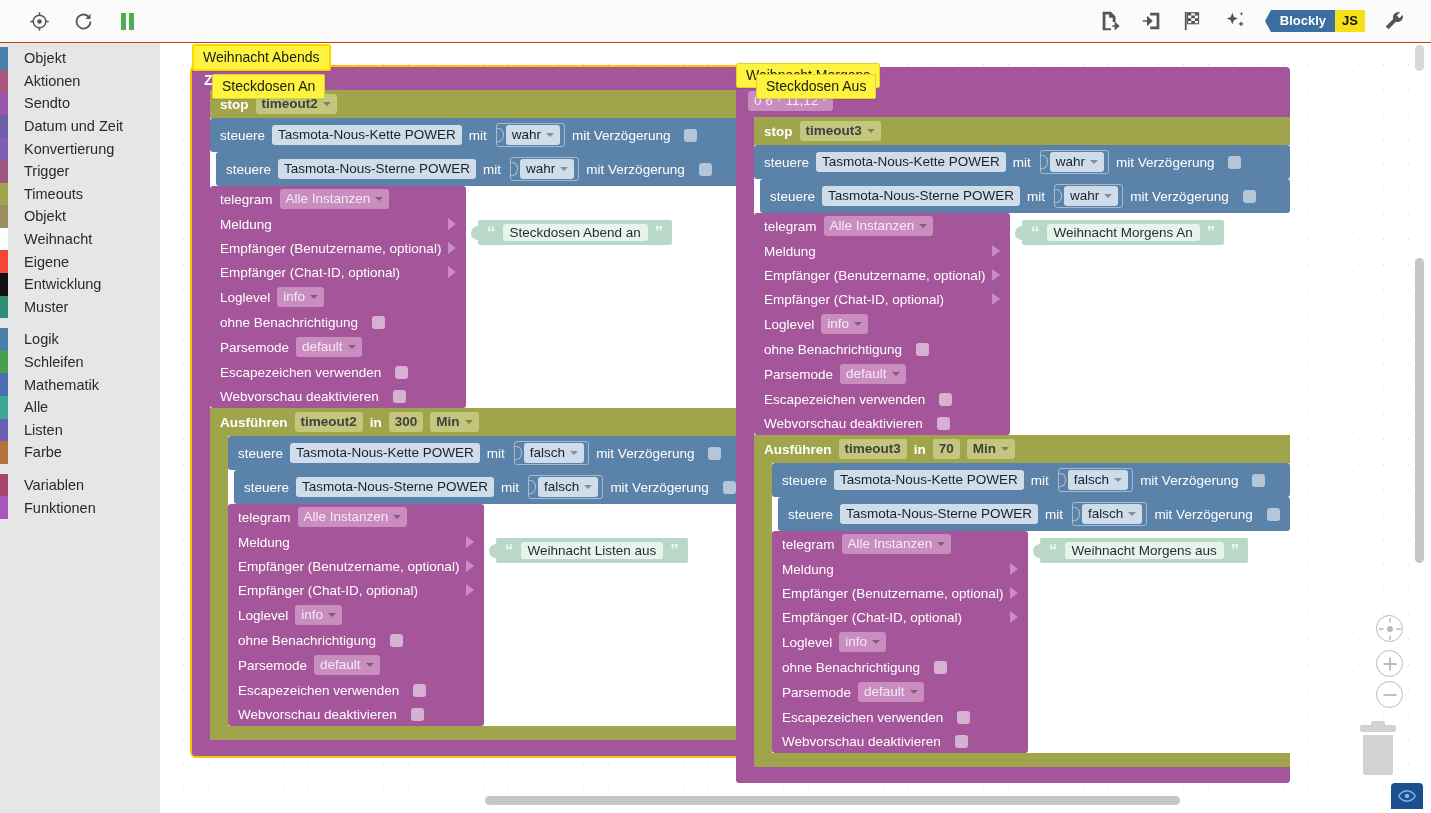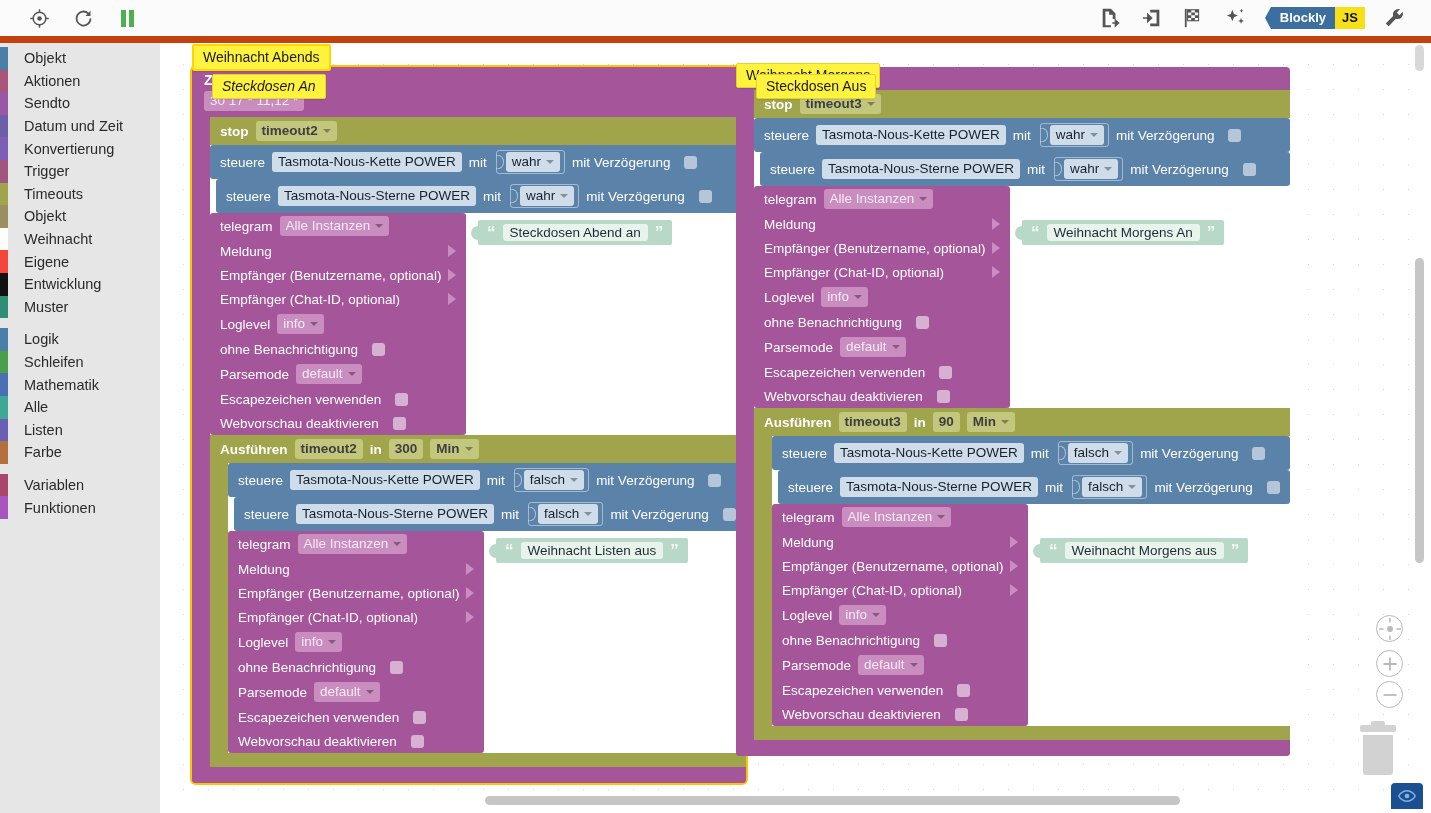--- a/index.html
+++ b/index.html
@@ -9,21 +9,21 @@
     overflow: hidden;
     font-family: "Liberation Sans", sans-serif;
     background: #ffffff;
   }
 
   #app { position: relative; width: 1431px; height: 813px; background:#fff; }
 
   
   .toolbar {
     position: absolute; left:0; top:0; width:1431px; height:43px;
-    background:#fbfbfb; border-bottom:7px solid #c2410c;
+    background:#fbfbfb; border-bottom:1px solid #c2410c;
     display:flex; align-items:center;
   }
   .tb-left { display:flex; align-items:center; gap:18px; padding-left:26px; }
   .tb-right { margin-left:auto; display:flex; align-items:center; gap:16px; padding-right:24px; }
   .tb-btn { width:26px; height:26px; display:flex; align-items:center; justify-content:center; cursor:pointer; }
   .tb-btn svg { display:block; }
   .pause-ic { display:flex; gap:3px; }
   .pause-ic i { display:block; width:5px; height:17px; background:#4caf50; }
 
   .blockly-js {
@@ -298,234 +298,29 @@
       <div class="cat">
         <span class="sw" style="background: rgb(168, 85, 192);"></span>
         <span>Funktionen</span>
       </div>
     </div>
 
   <div class="workspace">
     <div class="grid"></div>
     <div id="blocks-layer">
         <div class="bk" style="left: 32px; top: 24px; background: rgb(165, 85, 154); border-radius: 4px; padding-bottom: 0px; box-shadow: rgb(255, 196, 0) 0px 0px 0px 2px;">
-          <div class="row" style="padding: 5px 12px 2px; color: rgb(255, 255, 255); font-size: 14px; font-weight: bold;">
-            <span>Zeitplan</span>
-          </div>
-          <div class="row" style="padding: 1px 12px 6px;">
-            <span class="fld fld-mag">
-              <span>30 17 * 11,12 *</span>
-            </span>
-          </div>
-          <div style="margin-left: 18px; background: rgb(255, 255, 255); border-radius: 3px 0px 0px;">
-            <div style="background: rgb(160, 164, 74);">
-              <div class="row" style="padding: 4px 10px; color: rgb(255, 255, 255); font-weight: bold; gap: 7px;">
-                <span>stop</span>
-                <span class="fld fld-oli">
-                  <span>timeout2</span>
-                  <span class="caret"></span>
-                </span>
-              </div>
-            </div>
-            <div style="background: rgb(91, 130, 168); border-radius: 3px;">
-              <div class="row" style="padding: 5px 10px; gap: 7px; color: rgb(255, 255, 255);">
-                <span>steuere</span>
-                <span class="fld fld-blu">
-                  <span>Tasmota-Nous-Kette POWER</span>
-                </span>
-                <span>mit</span>
-                <span class="socket">
-                  <span class="fld fld-blu">
-                    <span>wahr</span>
-                    <span class="caret"></span>
-                  </span>
-                </span>
-                <span>mit Verzögerung</span>
-                <span class="cbx cbx-blu"></span>
-              </div>
-            </div>
-            <div style="background: rgb(91, 130, 168); border-radius: 3px; margin-left: 6px;">
-              <div class="row" style="padding: 5px 10px; gap: 7px; color: rgb(255, 255, 255);">
-                <span>steuere</span>
-                <span class="fld fld-blu">
-                  <span>Tasmota-Nous-Sterne POWER</span>
-                </span>
-                <span>mit</span>
-                <span class="socket">
-                  <span class="fld fld-blu">
-                    <span>wahr</span>
-                    <span class="caret"></span>
-                  </span>
-                </span>
-                <span>mit Verzögerung</span>
-                <span class="cbx cbx-blu"></span>
-              </div>
-            </div>
-            <div style="background: rgb(165, 85, 154); border-radius: 3px; position: relative; width: 256px;">
-              <div class="row" style="padding: 3px 10px; gap: 7px; color: rgb(255, 255, 255); min-height: 24px;">
-                <span>telegram</span>
-                <span class="fld fld-mag">
-                  <span>Alle Instanzen</span>
-                  <span class="caret"></span>
-                </span>
-              </div>
-              <div class="row" style="padding: 3px 10px; gap: 7px; color: rgb(255, 255, 255); min-height: 24px;">
-                <span>Meldung</span>
-                <span class="plug"></span>
-              </div>
-              <div class="row" style="padding: 3px 10px; gap: 7px; color: rgb(255, 255, 255); min-height: 24px;">
-                <span>Empfänger (Benutzername, optional)</span>
-                <span class="plug"></span>
-              </div>
-              <div class="row" style="padding: 3px 10px; gap: 7px; color: rgb(255, 255, 255); min-height: 24px;">
-                <span>Empfänger (Chat-ID, optional)</span>
-                <span class="plug"></span>
-              </div>
-              <div class="row" style="padding: 3px 10px; gap: 7px; color: rgb(255, 255, 255); min-height: 24px;">
-                <span>Loglevel</span>
-                <span class="fld fld-mag">
-                  <span>info</span>
-                  <span class="caret"></span>
-                </span>
-              </div>
-              <div class="row" style="padding: 3px 10px; gap: 7px; color: rgb(255, 255, 255); min-height: 24px;">
-                <span>ohne Benachrichtigung</span>
-                <span class="cbx"></span>
-              </div>
-              <div class="row" style="padding: 3px 10px; gap: 7px; color: rgb(255, 255, 255); min-height: 24px;">
-                <span>Parsemode</span>
-                <span class="fld fld-mag">
-                  <span>default</span>
-                  <span class="caret"></span>
-                </span>
-              </div>
-              <div class="row" style="padding: 3px 10px; gap: 7px; color: rgb(255, 255, 255); min-height: 24px;">
-                <span>Escapezeichen verwenden</span>
-                <span class="cbx"></span>
-              </div>
-              <div class="row" style="padding: 3px 10px; gap: 7px; color: rgb(255, 255, 255); min-height: 24px;">
-                <span>Webvorschau deaktivieren</span>
-                <span class="cbx"></span>
-              </div>
-            </div>
-            <div style="background: rgb(160, 164, 74);">
-              <div class="row" style="padding: 4px 10px; color: rgb(255, 255, 255); font-weight: bold; gap: 7px;">
-                <span>Ausführen</span>
-                <span class="fld fld-oli">
-                  <span>timeout2</span>
-                </span>
-                <span>in</span>
-                <span class="fld fld-oli">
-                  <span>300</span>
-                </span>
-                <span class="fld fld-oli">
-                  <span>Min</span>
-                  <span class="caret"></span>
-                </span>
-              </div>
-              <div style="margin-left: 18px; background: rgb(255, 255, 255);">
-                <div style="background: rgb(91, 130, 168); border-radius: 3px;">
-                  <div class="row" style="padding: 5px 10px; gap: 7px; color: rgb(255, 255, 255);">
-                    <span>steuere</span>
-                    <span class="fld fld-blu">
-                      <span>Tasmota-Nous-Kette POWER</span>
-                    </span>
-                    <span>mit</span>
-                    <span class="socket">
-                      <span class="fld fld-blu">
-                        <span>falsch</span>
-                        <span class="caret"></span>
-                      </span>
-                    </span>
-                    <span>mit Verzögerung</span>
-                    <span class="cbx cbx-blu"></span>
-                  </div>
-                </div>
-                <div style="background: rgb(91, 130, 168); border-radius: 3px; margin-left: 6px;">
-                  <div class="row" style="padding: 5px 10px; gap: 7px; color: rgb(255, 255, 255);">
-                    <span>steuere</span>
-                    <span class="fld fld-blu">
-                      <span>Tasmota-Nous-Sterne POWER</span>
-                    </span>
-                    <span>mit</span>
-                    <span class="socket">
-                      <span class="fld fld-blu">
-                        <span>falsch</span>
-                        <span class="caret"></span>
-                      </span>
-                    </span>
-                    <span>mit Verzögerung</span>
-                    <span class="cbx cbx-blu"></span>
-                  </div>
-                </div>
-                <div style="background: rgb(165, 85, 154); border-radius: 3px; position: relative; width: 256px;">
-                  <div class="row" style="padding: 3px 10px; gap: 7px; color: rgb(255, 255, 255); min-height: 24px;">
-                    <span>telegram</span>
-                    <span class="fld fld-mag">
-                      <span>Alle Instanzen</span>
-                      <span class="caret"></span>
-                    </span>
-                  </div>
-                  <div class="row" style="padding: 3px 10px; gap: 7px; color: rgb(255, 255, 255); min-height: 24px;">
-                    <span>Meldung</span>
-                    <span class="plug"></span>
-                  </div>
-                  <div class="row" style="padding: 3px 10px; gap: 7px; color: rgb(255, 255, 255); min-height: 24px;">
-                    <span>Empfänger (Benutzername, optional)</span>
-                    <span class="plug"></span>
-                  </div>
-                  <div class="row" style="padding: 3px 10px; gap: 7px; color: rgb(255, 255, 255); min-height: 24px;">
-                    <span>Empfänger (Chat-ID, optional)</span>
-                    <span class="plug"></span>
-                  </div>
-                  <div class="row" style="padding: 3px 10px; gap: 7px; color: rgb(255, 255, 255); min-height: 24px;">
-                    <span>Loglevel</span>
-                    <span class="fld fld-mag">
-                      <span>info</span>
-                      <span class="caret"></span>
-                    </span>
-                  </div>
-                  <div class="row" style="padding: 3px 10px; gap: 7px; color: rgb(255, 255, 255); min-height: 24px;">
-                    <span>ohne Benachrichtigung</span>
-                    <span class="cbx"></span>
-                  </div>
-                  <div class="row" style="padding: 3px 10px; gap: 7px; color: rgb(255, 255, 255); min-height: 24px;">
-                    <span>Parsemode</span>
-                    <span class="fld fld-mag">
-                      <span>default</span>
-                      <span class="caret"></span>
-                    </span>
-                  </div>
-                  <div class="row" style="padding: 3px 10px; gap: 7px; color: rgb(255, 255, 255); min-height: 24px;">
-                    <span>Escapezeichen verwenden</span>
-                    <span class="cbx"></span>
-                  </div>
-                  <div class="row" style="padding: 3px 10px; gap: 7px; color: rgb(255, 255, 255); min-height: 24px;">
-                    <span>Webvorschau deaktivieren</span>
-                    <span class="cbx"></span>
-                  </div>
-                </div>
-              </div>
-              <div style="height: 14px; background: rgb(160, 164, 74); border-radius: 0px 0px 4px 4px;"></div>
-            </div>
-          </div>
-          <div style="height: 16px; background: rgb(165, 85, 154); border-radius: 0px 0px 4px 4px;"></div>
-        </div>
-        <div class="note sel" style="left: 32px; top: 1px;"><span>Weihnacht Abends</span></div>
-        <div class="note" style="left: 52px; top: 31px; font-style: italic;"><span>Steckdosen An</span></div>
-        <div class="bk" style="left: 576px; top: 24px; background: rgb(165, 85, 154); border-radius: 4px; padding-bottom: 0px;">
           <div class="row" style="padding: 5px 12px 2px; color: rgb(255, 255, 255); font-size: 14px; font-weight: bold;">
             <span>Zeitplan</span>
           </div>
           <div style="margin-left: 18px; background: rgb(255, 255, 255); border-radius: 3px 0px 0px;">
             <div style="background: rgb(160, 164, 74);">
               <div class="row" style="padding: 4px 10px; color: rgb(255, 255, 255); font-weight: bold; gap: 7px;">
                 <span>stop</span>
                 <span class="fld fld-oli">
-                  <span>timeout3</span>
+                  <span>timeout2</span>
                   <span class="caret"></span>
                 </span>
               </div>
             </div>
             <div style="background: rgb(91, 130, 168); border-radius: 3px;">
               <div class="row" style="padding: 5px 10px; gap: 7px; color: rgb(255, 255, 255);">
                 <span>steuere</span>
                 <span class="fld fld-blu">
                   <span>Tasmota-Nous-Kette POWER</span>
                 </span>
@@ -601,25 +396,230 @@
               </div>
               <div class="row" style="padding: 3px 10px; gap: 7px; color: rgb(255, 255, 255); min-height: 24px;">
                 <span>Webvorschau deaktivieren</span>
                 <span class="cbx"></span>
               </div>
             </div>
             <div style="background: rgb(160, 164, 74);">
               <div class="row" style="padding: 4px 10px; color: rgb(255, 255, 255); font-weight: bold; gap: 7px;">
                 <span>Ausführen</span>
                 <span class="fld fld-oli">
-                  <span>timeout3</span>
+                  <span>timeout2</span>
                 </span>
                 <span>in</span>
                 <span class="fld fld-oli">
-                  <span>90</span>
+                  <span>300</span>
+                </span>
+                <span class="fld fld-oli">
+                  <span>Min</span>
+                  <span class="caret"></span>
+                </span>
+              </div>
+              <div style="margin-left: 18px; background: rgb(255, 255, 255);">
+                <div style="background: rgb(91, 130, 168); border-radius: 3px;">
+                  <div class="row" style="padding: 5px 10px; gap: 7px; color: rgb(255, 255, 255);">
+                    <span>steuere</span>
+                    <span class="fld fld-blu">
+                      <span>Tasmota-Nous-Kette POWER</span>
+                    </span>
+                    <span>mit</span>
+                    <span class="socket">
+                      <span class="fld fld-blu">
+                        <span>falsch</span>
+                        <span class="caret"></span>
+                      </span>
+                    </span>
+                    <span>mit Verzögerung</span>
+                    <span class="cbx cbx-blu"></span>
+                  </div>
+                </div>
+                <div style="background: rgb(91, 130, 168); border-radius: 3px; margin-left: 6px;">
+                  <div class="row" style="padding: 5px 10px; gap: 7px; color: rgb(255, 255, 255);">
+                    <span>steuere</span>
+                    <span class="fld fld-blu">
+                      <span>Tasmota-Nous-Sterne POWER</span>
+                    </span>
+                    <span>mit</span>
+                    <span class="socket">
+                      <span class="fld fld-blu">
+                        <span>falsch</span>
+                        <span class="caret"></span>
+                      </span>
+                    </span>
+                    <span>mit Verzögerung</span>
+                    <span class="cbx cbx-blu"></span>
+                  </div>
+                </div>
+                <div style="background: rgb(165, 85, 154); border-radius: 3px; position: relative; width: 256px;">
+                  <div class="row" style="padding: 3px 10px; gap: 7px; color: rgb(255, 255, 255); min-height: 24px;">
+                    <span>telegram</span>
+                    <span class="fld fld-mag">
+                      <span>Alle Instanzen</span>
+                      <span class="caret"></span>
+                    </span>
+                  </div>
+                  <div class="row" style="padding: 3px 10px; gap: 7px; color: rgb(255, 255, 255); min-height: 24px;">
+                    <span>Meldung</span>
+                    <span class="plug"></span>
+                  </div>
+                  <div class="row" style="padding: 3px 10px; gap: 7px; color: rgb(255, 255, 255); min-height: 24px;">
+                    <span>Empfänger (Benutzername, optional)</span>
+                    <span class="plug"></span>
+                  </div>
+                  <div class="row" style="padding: 3px 10px; gap: 7px; color: rgb(255, 255, 255); min-height: 24px;">
+                    <span>Empfänger (Chat-ID, optional)</span>
+                    <span class="plug"></span>
+                  </div>
+                  <div class="row" style="padding: 3px 10px; gap: 7px; color: rgb(255, 255, 255); min-height: 24px;">
+                    <span>Loglevel</span>
+                    <span class="fld fld-mag">
+                      <span>info</span>
+                      <span class="caret"></span>
+                    </span>
+                  </div>
+                  <div class="row" style="padding: 3px 10px; gap: 7px; color: rgb(255, 255, 255); min-height: 24px;">
+                    <span>ohne Benachrichtigung</span>
+                    <span class="cbx"></span>
+                  </div>
+                  <div class="row" style="padding: 3px 10px; gap: 7px; color: rgb(255, 255, 255); min-height: 24px;">
+                    <span>Parsemode</span>
+                    <span class="fld fld-mag">
+                      <span>default</span>
+                      <span class="caret"></span>
+                    </span>
+                  </div>
+                  <div class="row" style="padding: 3px 10px; gap: 7px; color: rgb(255, 255, 255); min-height: 24px;">
+                    <span>Escapezeichen verwenden</span>
+                    <span class="cbx"></span>
+                  </div>
+                  <div class="row" style="padding: 3px 10px; gap: 7px; color: rgb(255, 255, 255); min-height: 24px;">
+                    <span>Webvorschau deaktivieren</span>
+                    <span class="cbx"></span>
+                  </div>
+                </div>
+              </div>
+              <div style="height: 14px; background: rgb(160, 164, 74); border-radius: 0px 0px 4px 4px;"></div>
+            </div>
+          </div>
+          <div style="height: 16px; background: rgb(165, 85, 154); border-radius: 0px 0px 4px 4px;"></div>
+        </div>
+        <div class="note sel" style="left: 32px; top: 1px;"><span>Weihnacht Abends</span></div>
+        <div class="note" style="left: 52px; top: 31px;"><span>Steckdosen An</span></div>
+        <div class="bk" style="left: 576px; top: 24px; background: rgb(165, 85, 154); border-radius: 4px; padding-bottom: 0px;">
+          <div class="row" style="padding: 5px 12px 2px; color: rgb(255, 255, 255); font-size: 14px; font-weight: bold;">
+            <span>Zeitplan</span>
+          </div>
+          <div class="row" style="padding: 1px 12px 6px;">
+            <span class="fld fld-mag">
+              <span>0 6 * 11,12 *</span>
+            </span>
+          </div>
+          <div style="margin-left: 18px; background: rgb(255, 255, 255); border-radius: 3px 0px 0px;">
+            <div style="background: rgb(160, 164, 74);">
+              <div class="row" style="padding: 4px 10px; color: rgb(255, 255, 255); font-weight: bold; gap: 7px;">
+                <span>stop</span>
+                <span class="fld fld-oli">
+                  <span>timeout3</span>
+                  <span class="caret"></span>
+                </span>
+              </div>
+            </div>
+            <div style="background: rgb(91, 130, 168); border-radius: 3px;">
+              <div class="row" style="padding: 5px 10px; gap: 7px; color: rgb(255, 255, 255);">
+                <span>steuere</span>
+                <span class="fld fld-blu">
+                  <span>Tasmota-Nous-Kette POWER</span>
+                </span>
+                <span>mit</span>
+                <span class="socket">
+                  <span class="fld fld-blu">
+                    <span>wahr</span>
+                    <span class="caret"></span>
+                  </span>
+                </span>
+                <span>mit Verzögerung</span>
+                <span class="cbx cbx-blu"></span>
+              </div>
+            </div>
+            <div style="background: rgb(91, 130, 168); border-radius: 3px; margin-left: 6px;">
+              <div class="row" style="padding: 5px 10px; gap: 7px; color: rgb(255, 255, 255);">
+                <span>steuere</span>
+                <span class="fld fld-blu">
+                  <span>Tasmota-Nous-Sterne POWER</span>
+                </span>
+                <span>mit</span>
+                <span class="socket">
+                  <span class="fld fld-blu">
+                    <span>wahr</span>
+                    <span class="caret"></span>
+                  </span>
+                </span>
+                <span>mit Verzögerung</span>
+                <span class="cbx cbx-blu"></span>
+              </div>
+            </div>
+            <div style="background: rgb(165, 85, 154); border-radius: 3px; position: relative; width: 256px;">
+              <div class="row" style="padding: 3px 10px; gap: 7px; color: rgb(255, 255, 255); min-height: 24px;">
+                <span>telegram</span>
+                <span class="fld fld-mag">
+                  <span>Alle Instanzen</span>
+                  <span class="caret"></span>
+                </span>
+              </div>
+              <div class="row" style="padding: 3px 10px; gap: 7px; color: rgb(255, 255, 255); min-height: 24px;">
+                <span>Meldung</span>
+                <span class="plug"></span>
+              </div>
+              <div class="row" style="padding: 3px 10px; gap: 7px; color: rgb(255, 255, 255); min-height: 24px;">
+                <span>Empfänger (Benutzername, optional)</span>
+                <span class="plug"></span>
+              </div>
+              <div class="row" style="padding: 3px 10px; gap: 7px; color: rgb(255, 255, 255); min-height: 24px;">
+                <span>Empfänger (Chat-ID, optional)</span>
+                <span class="plug"></span>
+              </div>
+              <div class="row" style="padding: 3px 10px; gap: 7px; color: rgb(255, 255, 255); min-height: 24px;">
+                <span>Loglevel</span>
+                <span class="fld fld-mag">
+                  <span>info</span>
+                  <span class="caret"></span>
+                </span>
+              </div>
+              <div class="row" style="padding: 3px 10px; gap: 7px; color: rgb(255, 255, 255); min-height: 24px;">
+                <span>ohne Benachrichtigung</span>
+                <span class="cbx"></span>
+              </div>
+              <div class="row" style="padding: 3px 10px; gap: 7px; color: rgb(255, 255, 255); min-height: 24px;">
+                <span>Parsemode</span>
+                <span class="fld fld-mag">
+                  <span>default</span>
+                  <span class="caret"></span>
+                </span>
+              </div>
+              <div class="row" style="padding: 3px 10px; gap: 7px; color: rgb(255, 255, 255); min-height: 24px;">
+                <span>Escapezeichen verwenden</span>
+                <span class="cbx"></span>
+              </div>
+              <div class="row" style="padding: 3px 10px; gap: 7px; color: rgb(255, 255, 255); min-height: 24px;">
+                <span>Webvorschau deaktivieren</span>
+                <span class="cbx"></span>
+              </div>
+            </div>
+            <div style="background: rgb(160, 164, 74);">
+              <div class="row" style="padding: 4px 10px; color: rgb(255, 255, 255); font-weight: bold; gap: 7px;">
+                <span>Ausführen</span>
+                <span class="fld fld-oli">
+                  <span>timeout3</span>
+                </span>
+                <span>in</span>
+                <span class="fld fld-oli">
+                  <span>70</span>
                 </span>
                 <span class="fld fld-oli">
                   <span>Min</span>
                   <span class="caret"></span>
                 </span>
               </div>
               <div style="margin-left: 18px; background: rgb(255, 255, 255);">
                 <div style="background: rgb(91, 130, 168); border-radius: 3px;">
                   <div class="row" style="padding: 5px 10px; gap: 7px; color: rgb(255, 255, 255);">
                     <span>steuere</span>

